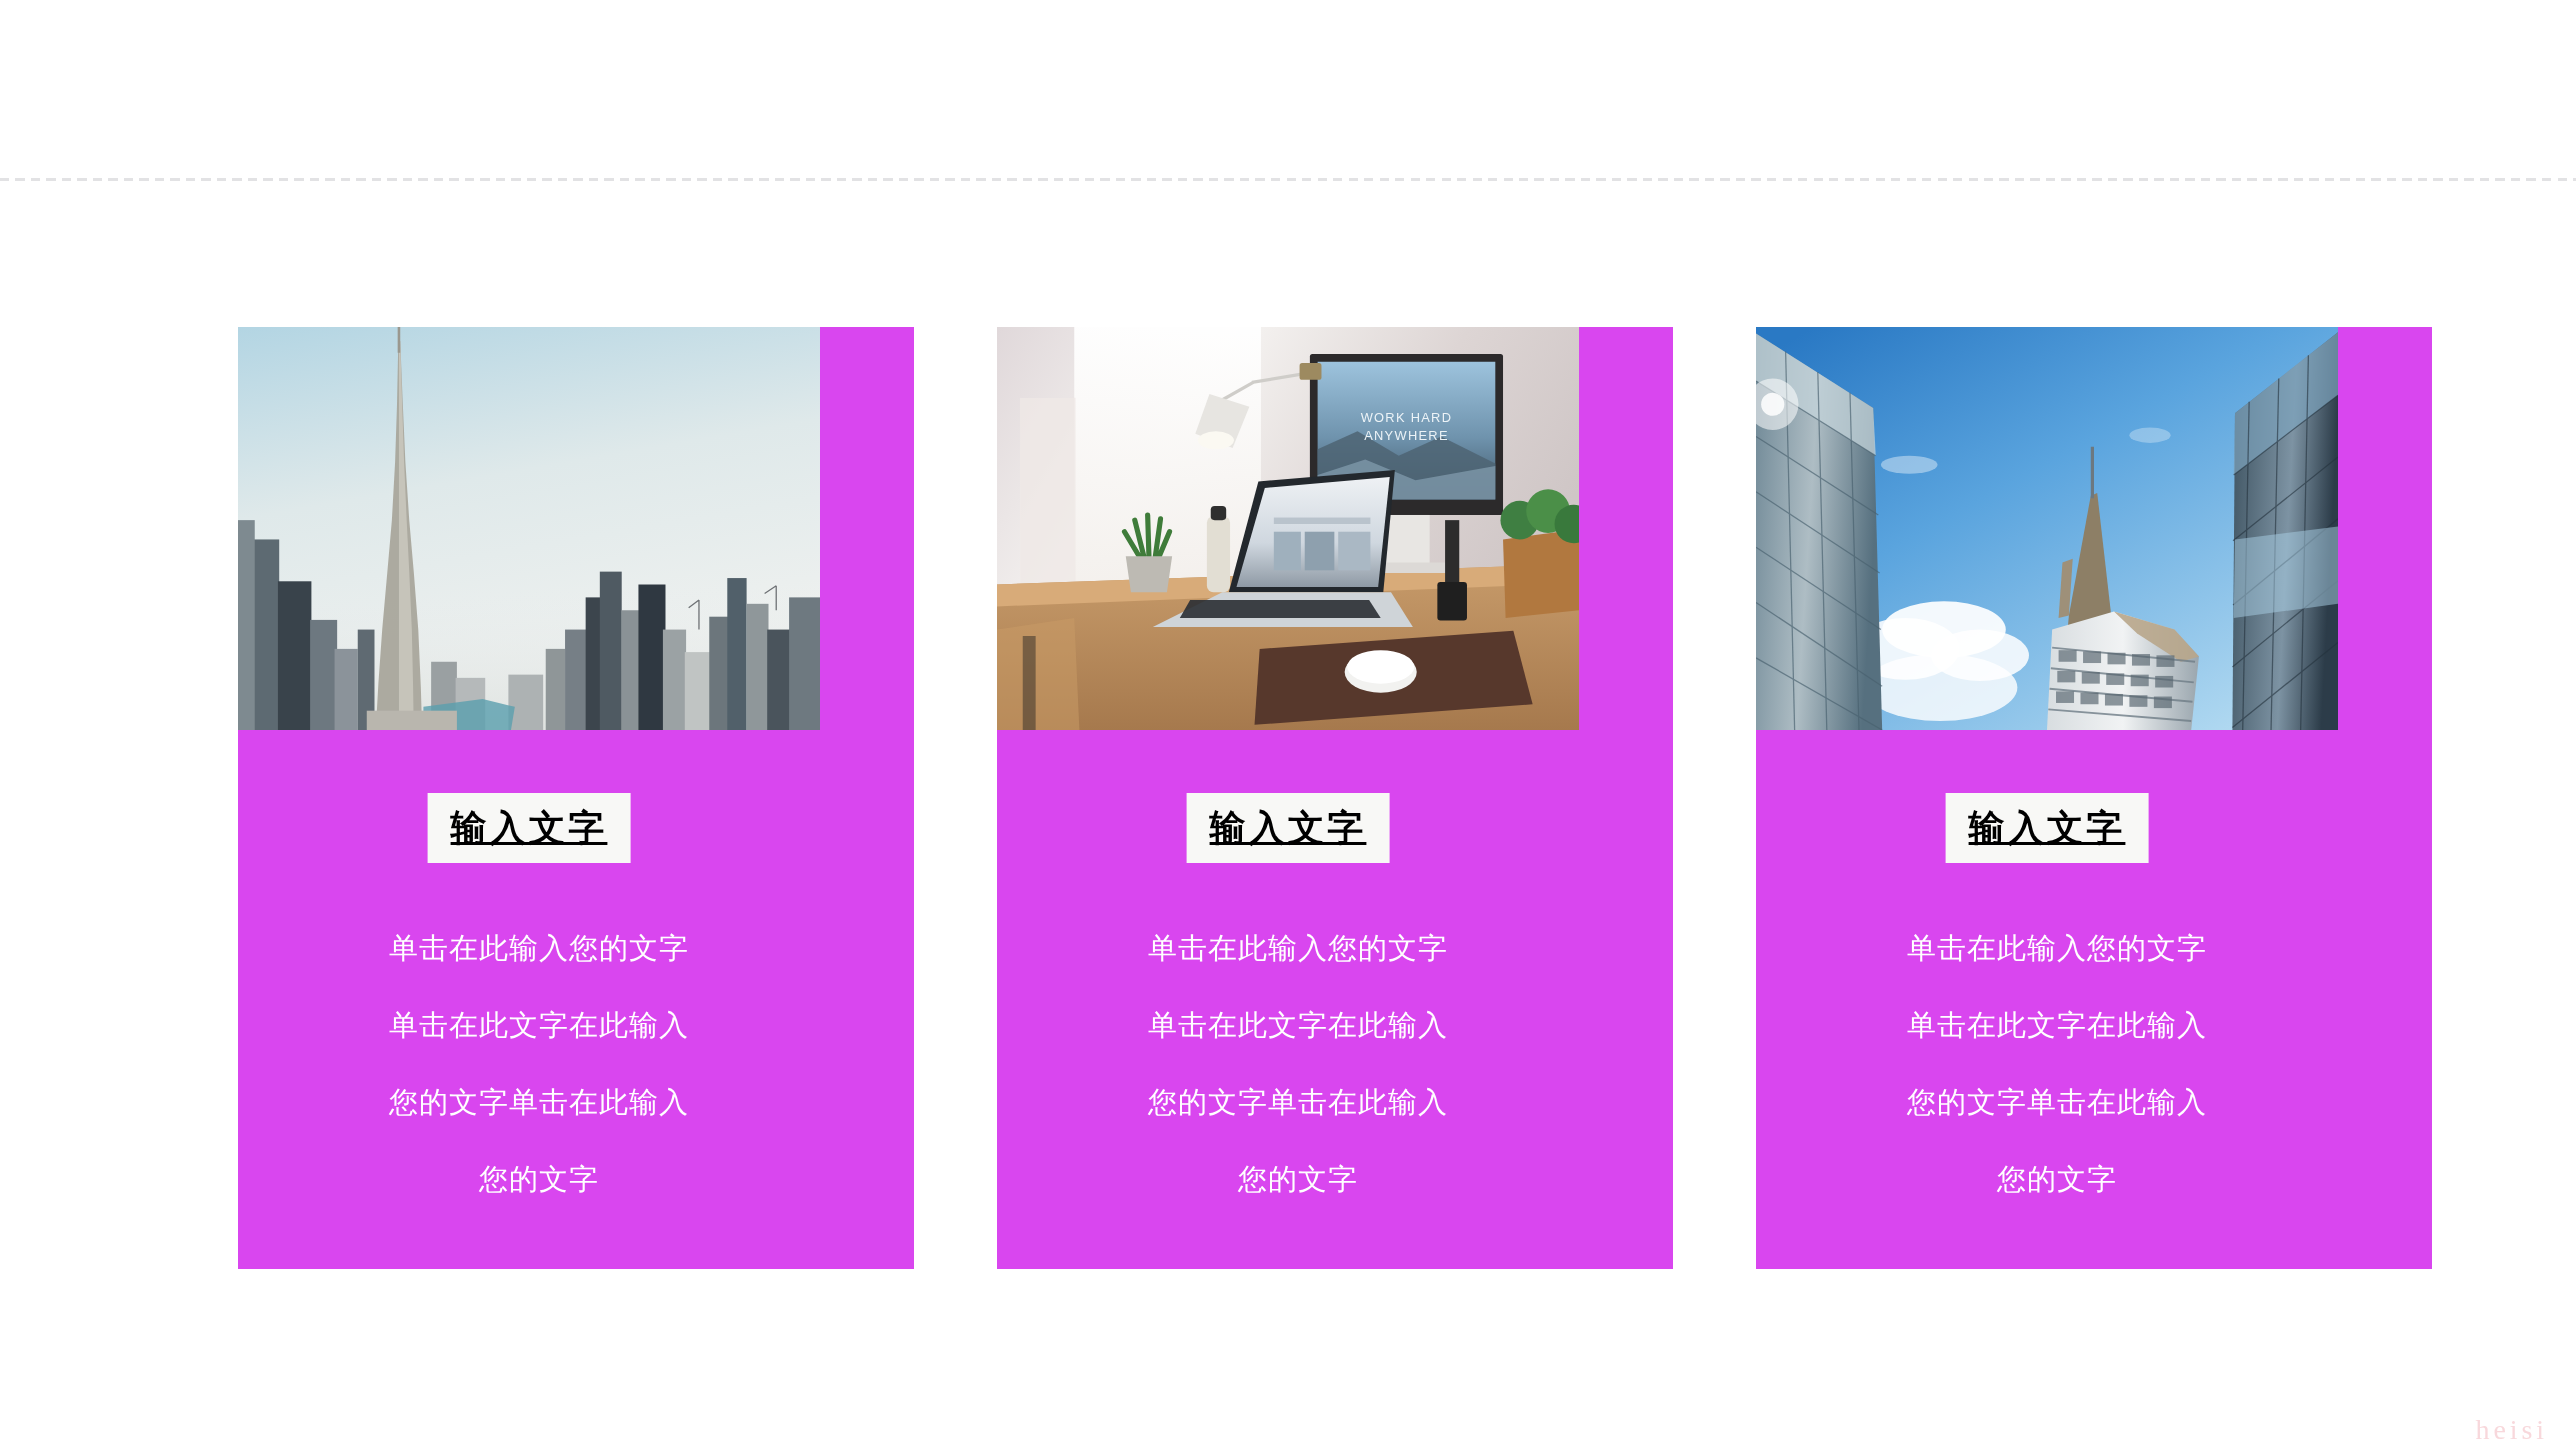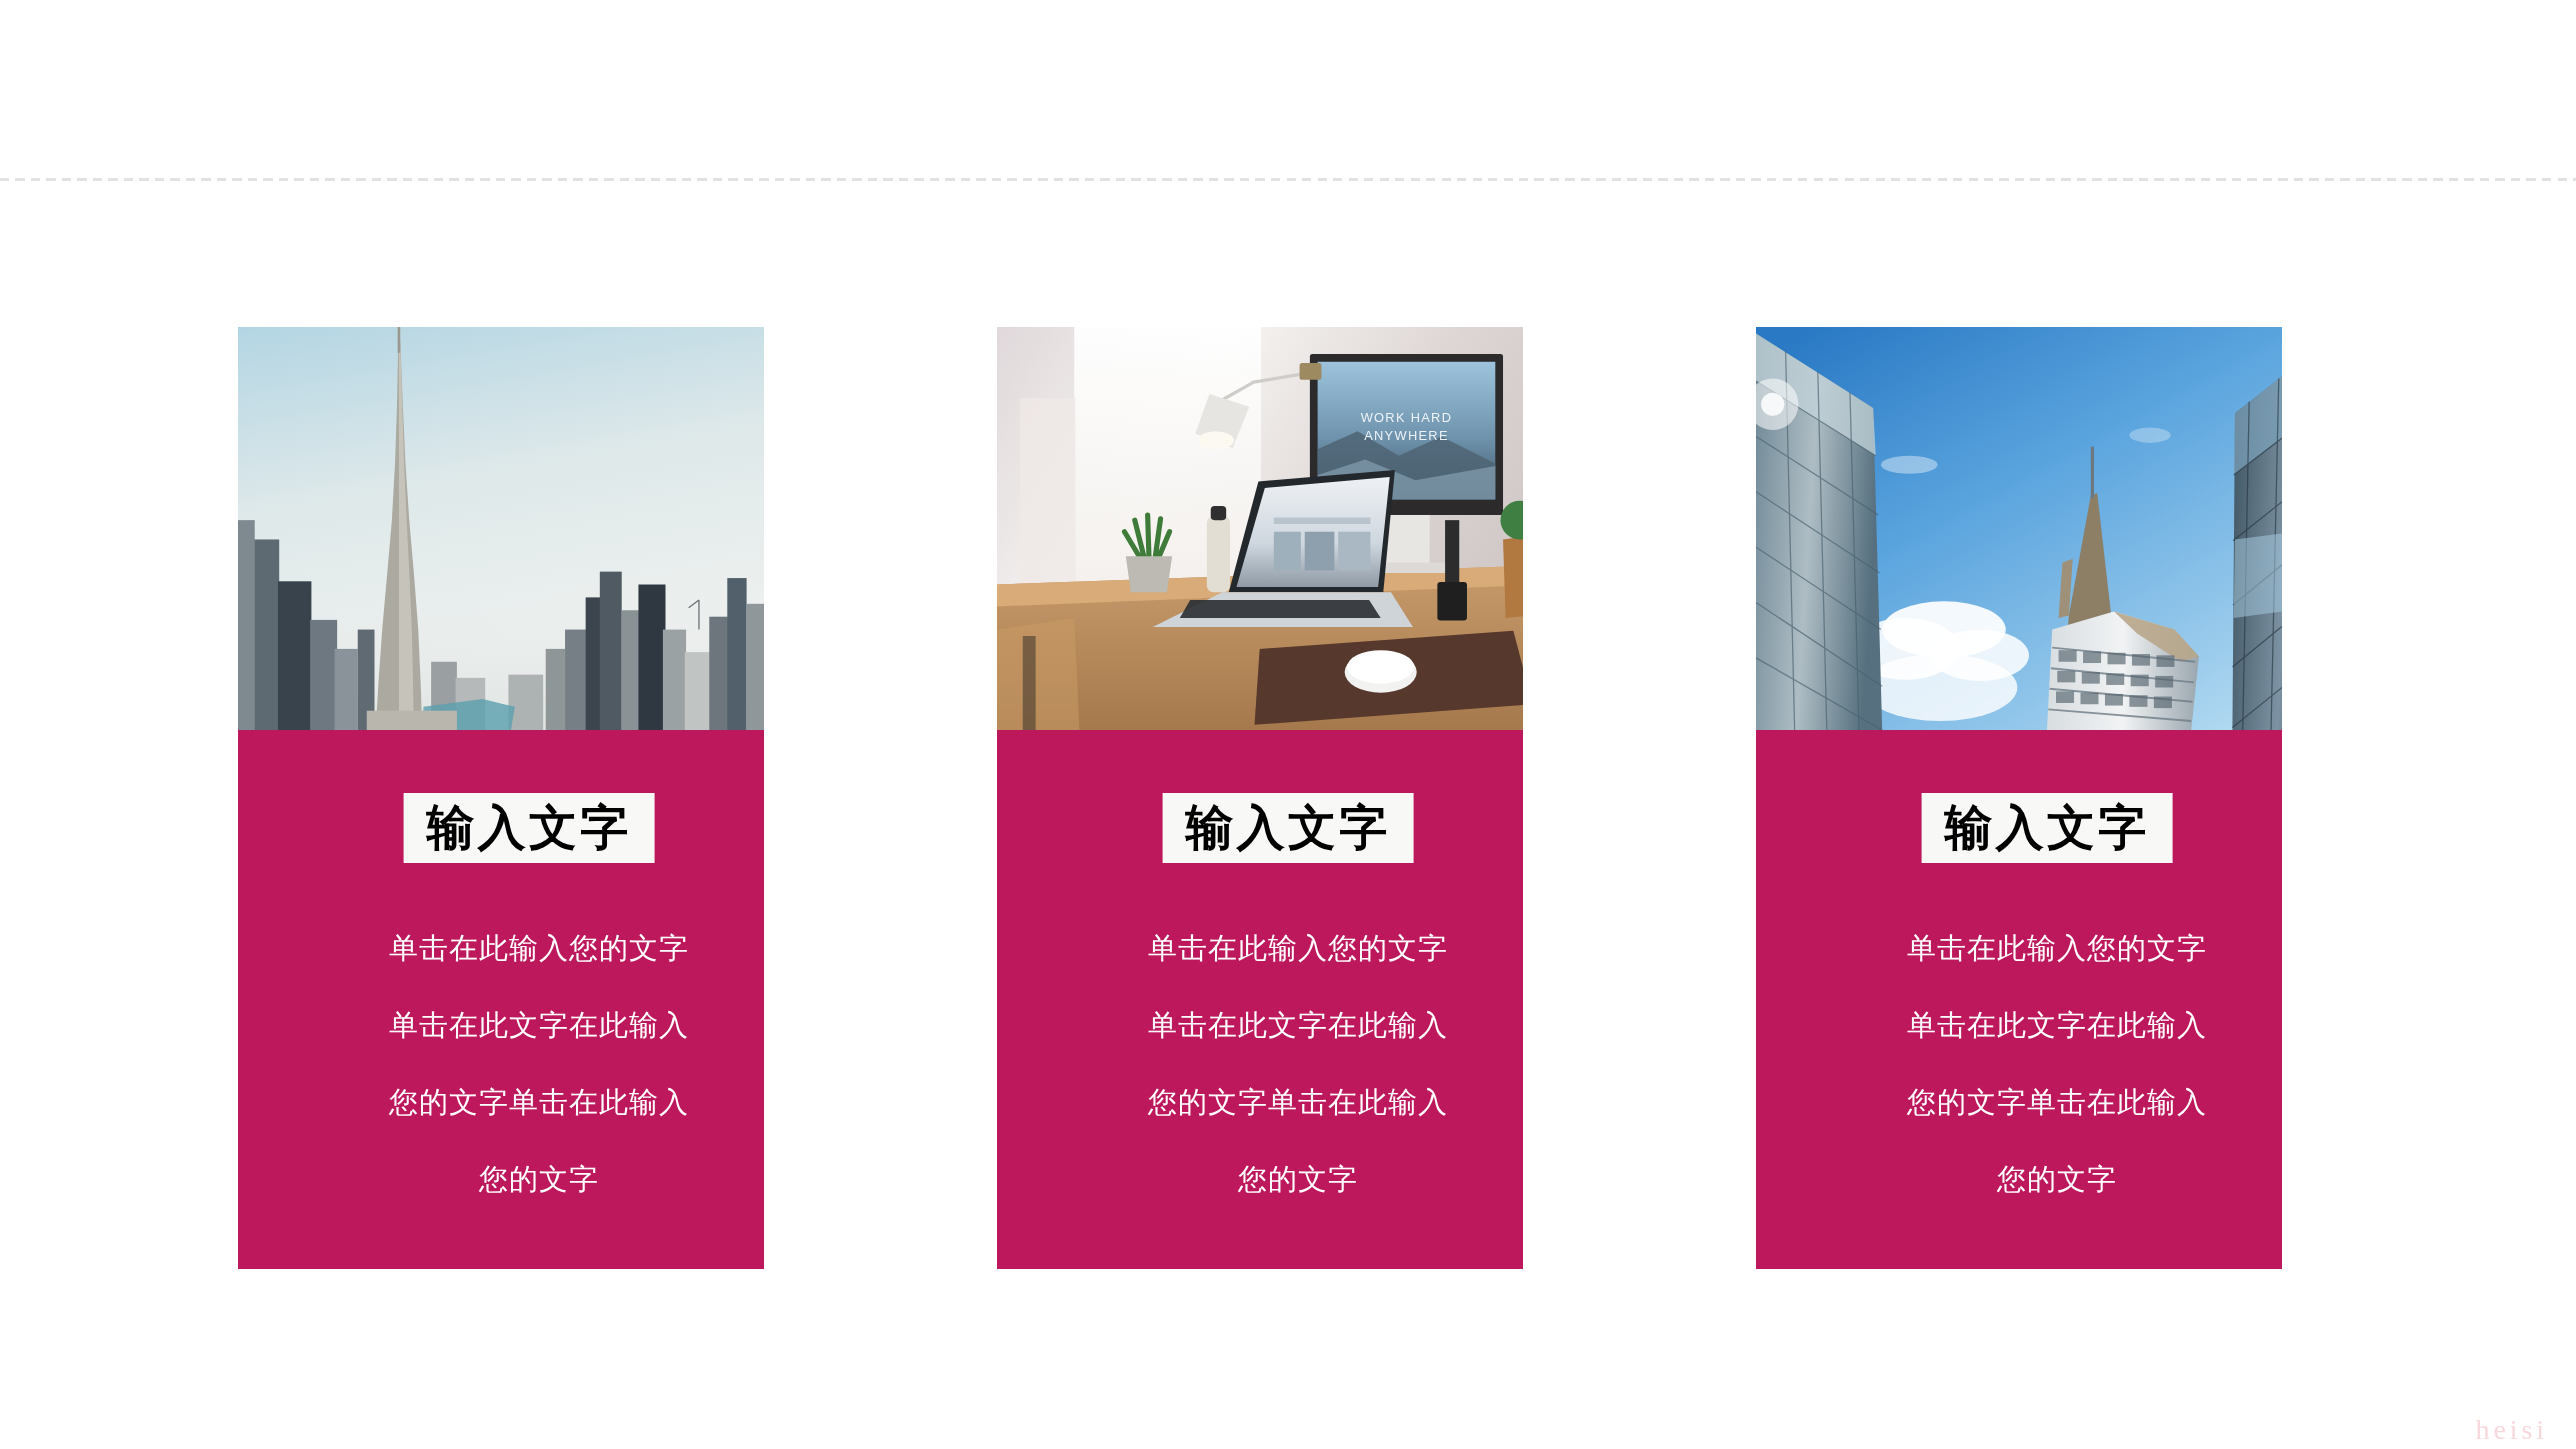--- a/index.html
+++ b/index.html
@@ -52,23 +52,23 @@
     position:absolute;
     left:0;
     top:327px;
     width:2576px;
     height:942px;
   }
 
   .card {
     position:absolute;
     top:0;
-    width:526px;
+    width:676px;
     height:942px;
-    background:#be185d;
+    background:#d946ef;
     overflow:hidden;
   }
   .card.c1 { left:238px;  }
   .card.c2 { left:997px; }
   .card.c3 { left:1756px; }
 
   .card-photo {
     position:relative;
     width:582px;
     height:403px;
@@ -89,27 +89,28 @@
     transform:translateX(-50%);
     top:63px;
     height:70px;
     padding:0 23px;
     background:#f8f8f6;
     display:flex;
     align-items:center;
     justify-content:center;
   }
   .card-heading-text {
-    font-size:48px;
+    font-size:36px;
     line-height:40px;
     font-weight:bold;
     color:#000000;
     letter-spacing:3.2px;
     white-space:nowrap;
     font-family:"Liberation Sans","DejaVu Sans",sans-serif;
+    text-decoration:underline;
   }
 
   .card-lines {
     position:absolute;
     left:0;
     top:180px;
     width:582px;
     text-align:center;
   }
   .card-line {

